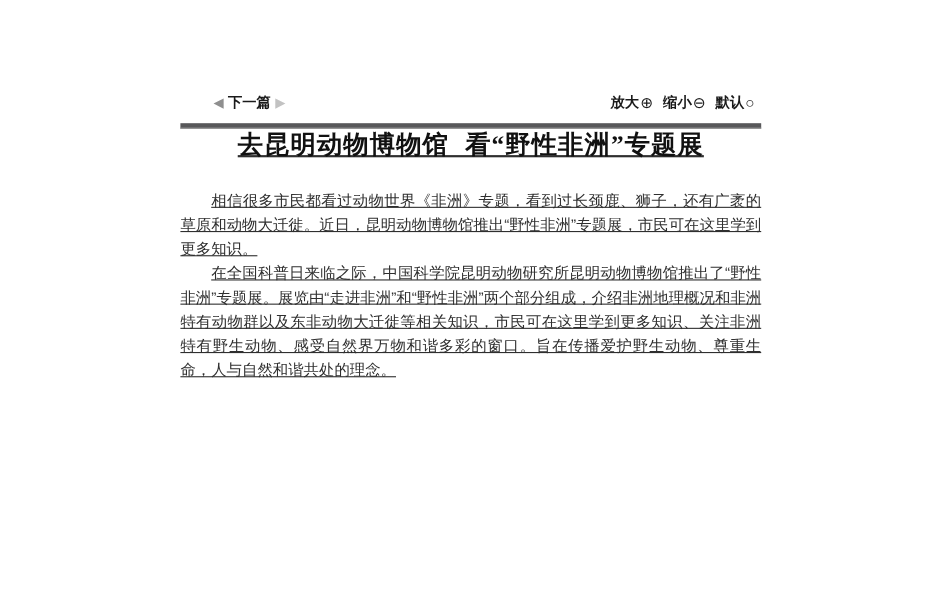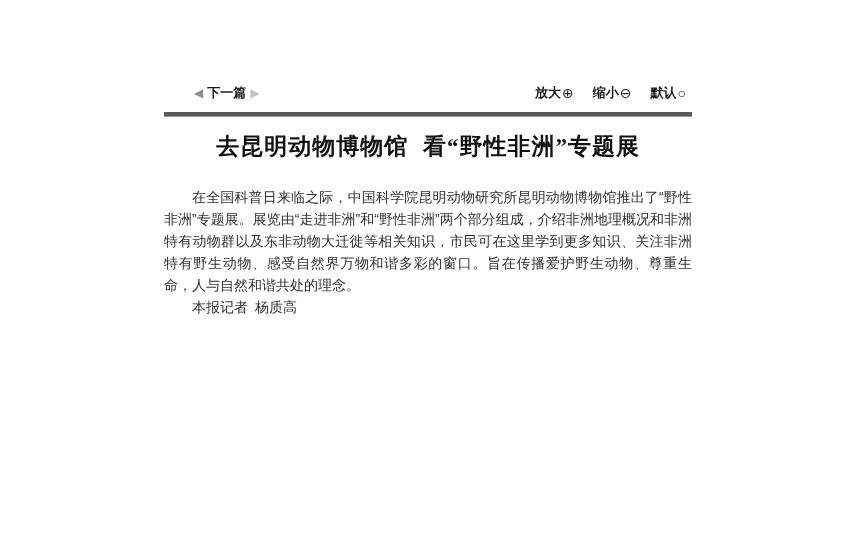--- a/index.html
+++ b/index.html
@@ -38,36 +38,36 @@
     gap: 4px;
     cursor: pointer;
     white-space: nowrap;
   }
   .arrow-left  { color: #8f8f8f; font-size: 12px; }
   .arrow-right { color: #c2c2c2; font-size: 12px; }
   .date-label { letter-spacing: 0.5px; white-space: nowrap; }
   .zoom-controls {
     display: flex;
     align-items: flex-end;
-    gap: 19px;
+    gap: 9px;
     white-space: nowrap;
   }
   .zoom-item { cursor: pointer; display: inline-flex; align-items: center; }
   .zoom-item .glyph { font-weight: normal; font-size: 14px; margin-left: 1px; color: #1a1a1a; }
   
   .rule {
     margin-top: 8px;
     height: 5px;
     background: var(--divider);
     border-bottom: 1px solid #9a9a9a;
   }
   
   .article {
-    padding-top: 15px;
     color: var(--text);
+    text-decoration: underline;
   }
   .article-title {
     text-align: center;
     font-size: 23px;
     line-height: 30px;
     font-weight: bold;
     color: var(--title);
     letter-spacing: 1px;
     word-spacing: 8px;
     margin-bottom: 24px;
@@ -107,17 +107,17 @@
         <span>默认</span>
         <span class="glyph">○</span>
       </span>
     </div>
   </div>
 
   <div class="rule"></div>
 
   <div class="article">
     <h1 class="article-title">去昆明动物博物馆 看“野性非洲”专题展</h1>
+    <p>相信很多市民都看过动物世界《非洲》专题，看到过长颈鹿、狮子，还有广袤的草原和动物大迁徙。近日，昆明动物博物馆推出“野性非洲”专题展，市民可在这里学到更多知识。</p>
     <p>在全国科普日来临之际，中国科学院昆明动物研究所昆明动物博物馆推出了“野性非洲”专题展。展览由“走进非洲”和“野性非洲”两个部分组成，介绍非洲地理概况和非洲特有动物群以及东非动物大迁徙等相关知识，市民可在这里学到更多知识、关注非洲特有野生动物、感受自然界万物和谐多彩的窗口。旨在传播爱护野生动物、尊重生命，人与自然和谐共处的理念。</p>
-    <p>本报记者 杨质高</p>
   </div>
 
 </div>
 
 </body></html>

